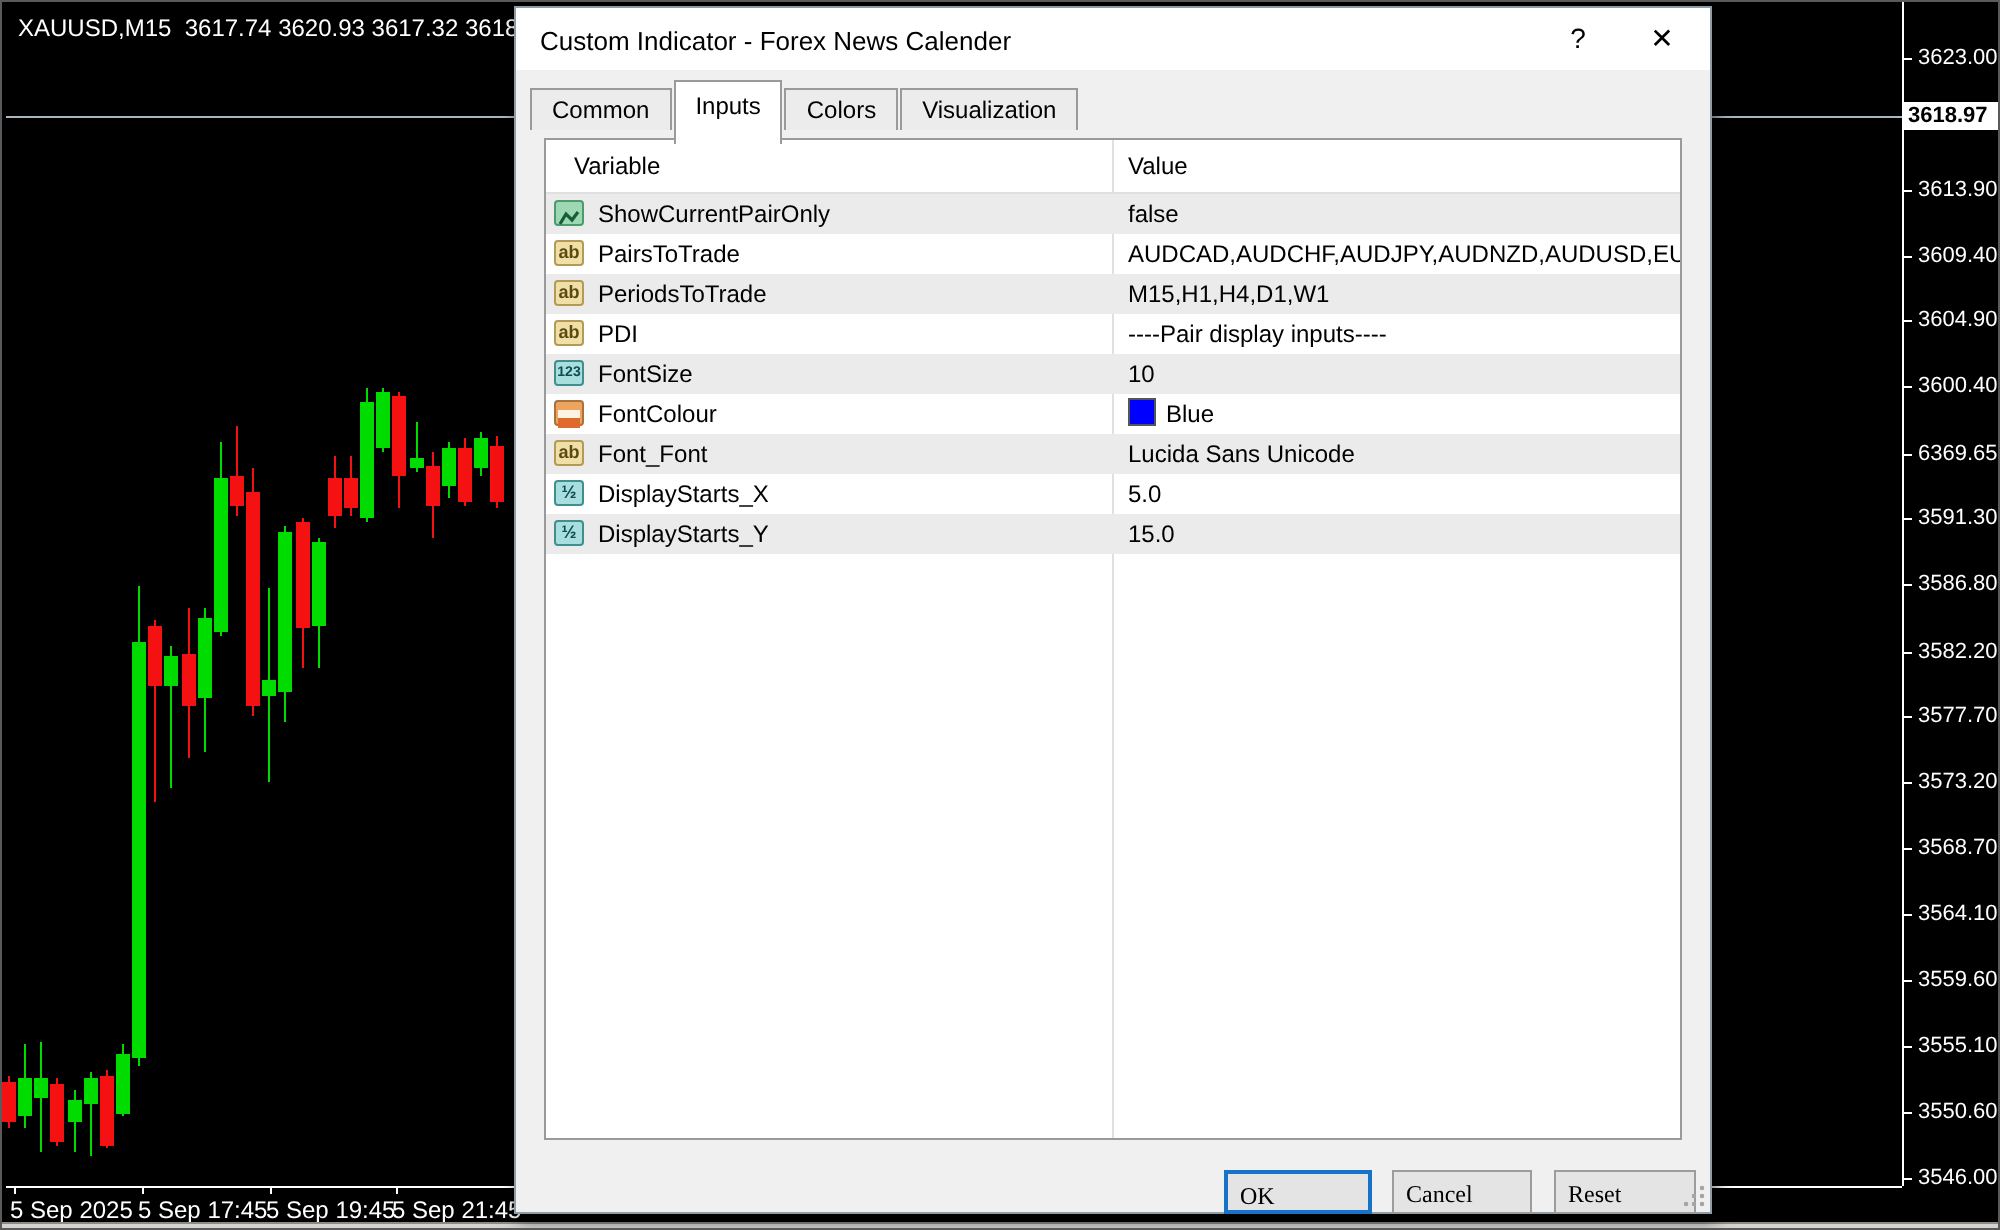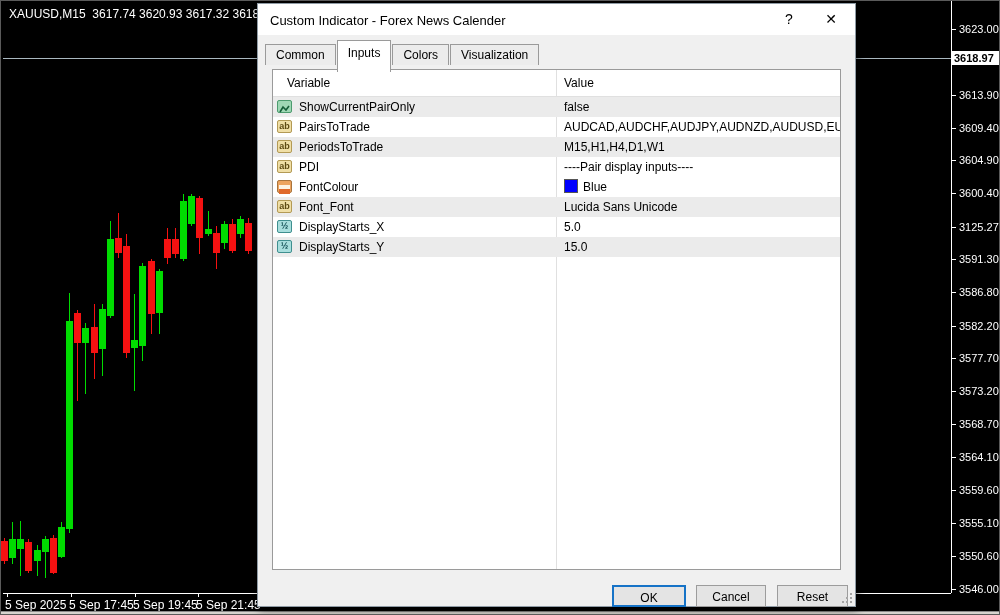--- a/index.html
+++ b/index.html
@@ -43,21 +43,21 @@
   .th-val{left:291px;text-align:right;}
   .trow{position:relative;height:20px;line-height:20px;font-size:12px;white-space:nowrap;}
   .trow.alt{background:#ebebeb;}
   .ricon{position:absolute;left:4px;top:3px;width:15px;height:13px;border-radius:2px;box-sizing:border-box;
          text-align:center;font-weight:bold;}
   .rvar{position:absolute;left:26px;top:0;}
   .rval{position:absolute;left:291px;top:0;}
   .swatch{display:inline-block;width:12px;height:12px;vertical-align:-2px;margin-right:5px;border:1px solid #555;}
   
   .btn{position:absolute;top:581px;height:22px;background:#e4e4e4;border:1px solid #9c9c9c;
-       font-size:12px;font-family:Liberation Sans, sans-serif;text-align:center;line-height:20px;cursor:pointer;box-sizing:border-box;}
+       font-size:12px;font-family:Liberation Serif, serif;text-align:left;line-height:20px;cursor:pointer;box-sizing:border-box;}
   .btn.default{border:2px solid #1673c7;}
   .btn-ok{left:354px;width:74px;}
   .btn-cancel{left:438px;width:70px;}
   .btn-reset{left:519px;width:71px;}
   .grip{position:absolute;right:2px;bottom:2px;width:12px;height:12px;
         background:
          radial-gradient(circle at 10px 2px,#a5a5a5 1px,transparent 1.3px),
          radial-gradient(circle at 6px 6px,#a5a5a5 1px,transparent 1.3px),
          radial-gradient(circle at 10px 6px,#a5a5a5 1px,transparent 1.3px),
          radial-gradient(circle at 2px 10px,#a5a5a5 1px,transparent 1.3px),
@@ -144,21 +144,21 @@
         <div class="ytick" style="top: 55px;">3618.50</div>
         <div class="ytick-dash" style="top: 94px;"></div>
         <div class="ytick" style="top: 89px;">3613.90</div>
         <div class="ytick-dash" style="top: 127px;"></div>
         <div class="ytick" style="top: 122px;">3609.40</div>
         <div class="ytick-dash" style="top: 159px;"></div>
         <div class="ytick" style="top: 154px;">3604.90</div>
         <div class="ytick-dash" style="top: 192px;"></div>
         <div class="ytick" style="top: 187px;">3600.40</div>
         <div class="ytick-dash" style="top: 226px;"></div>
-        <div class="ytick" style="top: 221px;">3125.27</div>
+        <div class="ytick" style="top: 221px;">6369.65</div>
         <div class="ytick-dash" style="top: 258px;"></div>
         <div class="ytick" style="top: 253px;">3591.30</div>
         <div class="ytick-dash" style="top: 291px;"></div>
         <div class="ytick" style="top: 286px;">3586.80</div>
         <div class="ytick-dash" style="top: 325px;"></div>
         <div class="ytick" style="top: 320px; text-align: center;">3582.20</div>
         <div class="ytick-dash" style="top: 357px;"></div>
         <div class="ytick" style="top: 352px;">3577.70</div>
         <div class="ytick-dash" style="top: 390px;"></div>
         <div class="ytick" style="top: 385px;">3573.20</div>
@@ -221,20 +221,25 @@
           <div class="trow alt">
             <span class="ricon" style="background: rgb(240, 223, 166); border: 1px solid rgb(179, 154, 85); font-size: 9px; line-height: 11px; color: rgb(93, 74, 18);">ab</span>
             <span class="rvar">PeriodsToTrade</span>
             <div class="rval">M15,H1,H4,D1,W1</div>
           </div>
           <div class="trow">
             <span class="ricon" style="background: rgb(240, 223, 166); border: 1px solid rgb(179, 154, 85); font-size: 9px; line-height: 11px; color: rgb(93, 74, 18);">ab</span>
             <span class="rvar">PDI</span>
             <div class="rval">----Pair display inputs----</div>
           </div>
+          <div class="trow alt">
+            <span class="ricon" style="background: rgb(168, 222, 221); border: 1px solid rgb(63, 143, 143); font-size: 7px; line-height: 11px; color: rgb(15, 77, 82);">123</span>
+            <span class="rvar">FontSize</span>
+            <div class="rval">10</div>
+          </div>
           <div class="trow">
             <span class="ricon" style="background: rgb(237, 164, 95); border: 1px solid rgb(169, 116, 60);"><svg width="13" height="11">
                 <rect x="1" y="1" width="11" height="4" fill="#fdf3e3"></rect>
                 <rect x="1" y="5" width="11" height="5" fill="#e06a2b"></rect>
               </svg></span>
             <span class="rvar">FontColour</span>
             <div class="rval"><span class="swatch" style="background: rgb(0, 0, 255);"></span>Blue</div>
           </div>
           <div class="trow alt">
             <span class="ricon" style="background: rgb(240, 223, 166); border: 1px solid rgb(179, 154, 85); font-size: 9px; line-height: 11px; color: rgb(93, 74, 18);">ab</span>

